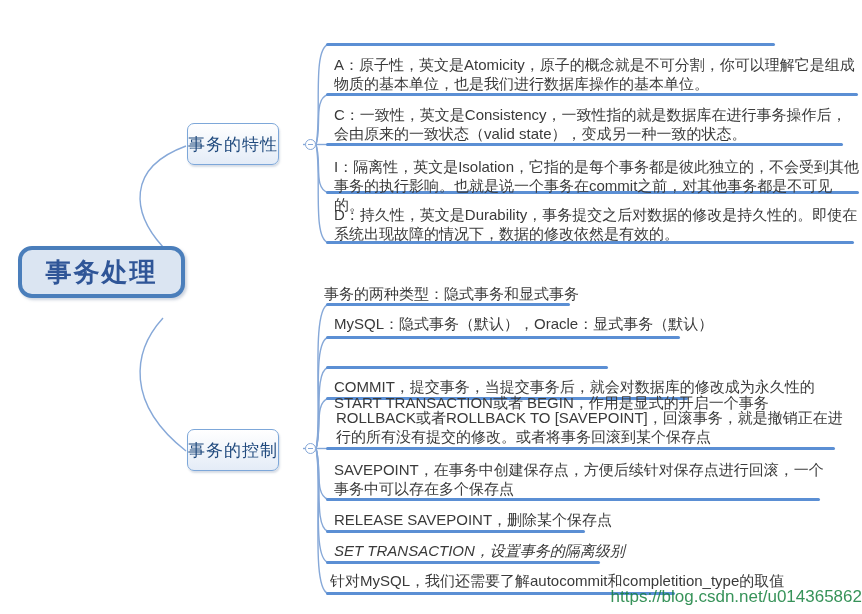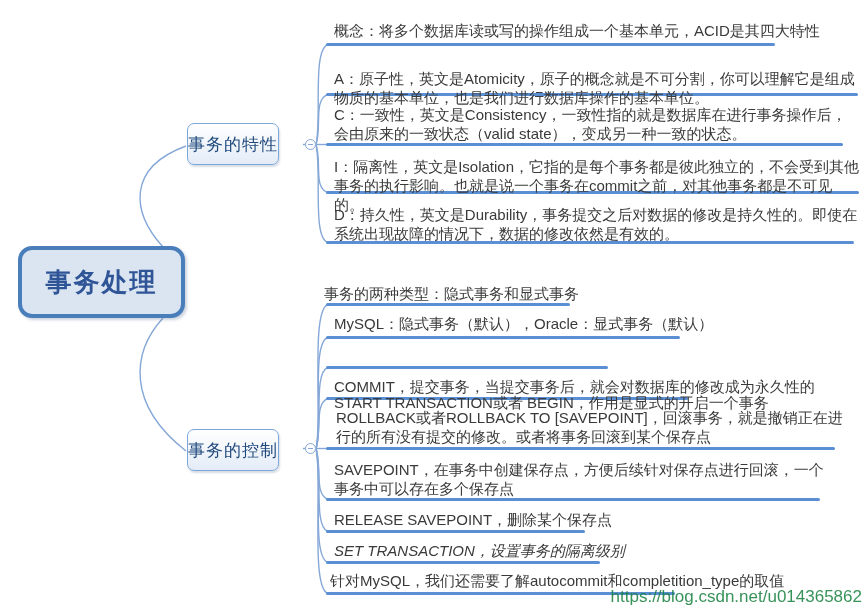--- a/index.html
+++ b/index.html
@@ -8,21 +8,21 @@
   }
   html,body{margin:0;padding:0;background:#ffffff;}
   #stage{
     position:relative; width:862px; height:614px; background:#ffffff;
     overflow:hidden; font-family:"Liberation Sans","DejaVu Sans",sans-serif;
   }
   #connectors{position:absolute; left:0; top:0; width:862px; height:614px;}
   #connectors path{fill:none; stroke:var(--line); stroke-width:1.4;}
 
   .root-node{
-    position:absolute; left:18px; top:246px; width:167px; height:72px;
+    position:absolute; left:18px; top:246px; width:167px; height:52px;
     box-sizing:border-box; background:var(--root-fill);
     border:4px solid var(--accent); border-radius:14px;
     display:flex; align-items:center; justify-content:center;
     box-shadow:2px 2px 3px rgba(110,130,160,0.35); cursor:default;
   }
   .root-node .label{
     font-size:26px; font-weight:bold; color:var(--root-text); letter-spacing:2px;
   }
   .branch-node{
     position:absolute; left:187px; width:92px; height:42px; box-sizing:border-box;
@@ -91,24 +91,23 @@
     <span class="label">事务的控制</span>
   </div>
 
   <div class="toggle" style="top:139px;">
     <span class="minus"></span>
   </div>
   <div class="toggle" style="top:443px;">
     <span class="minus"></span>
   </div>
 
-  <div class="leaf nowrap" style="left:334px; top:21px;">概念：将多个数据库读或写的操作组成一个基本单元，ACID是其四大特性</div>
   <div class="tline" style="left:326px; top:43px;  width:449px;"></div>
 
-  <div class="leaf" style="left:334px; top:55px; width:526px;margin-top:14px;">A：原子性，英文是Atomicity，原子的概念就是不可分割，你可以理解它是组成物质的基本单位，也是我们进行数据库操作的基本单位。</div>
+  <div class="leaf" style="left:334px; top:55px; width:526px;">A：原子性，英文是Atomicity，原子的概念就是不可分割，你可以理解它是组成物质的基本单位，也是我们进行数据库操作的基本单位。</div>
   <div class="tline" style="left:326px; top:93px;  width:532px;"></div>
 
   <div class="leaf" style="left:334px; top:105px; width:526px;">C：一致性，英文是Consistency，一致性指的就是数据库在进行事务操作后，会由原来的一致状态（valid state），变成另一种一致的状态。</div>
   <div class="tline" style="left:326px; top:143px; width:517px;"></div>
 
   <div class="leaf" style="left:334px; top:157px; width:526px;">I：隔离性，英文是Isolation，它指的是每个事务都是彼此独立的，不会受到其他事务的执行影响。也就是说一个事务在commit之前，对其他事务都是不可见的。</div>
   <div class="tline" style="left:326px; top:191px; width:533px;"></div>
 
   <div class="leaf" style="left:334px; top:205px; width:526px;">D：持久性，英文是Durability，事务提交之后对数据的修改是持久性的。即使在系统出现故障的情况下，数据的修改依然是有效的。</div>
   <div class="tline" style="left:326px; top:241px; width:528px;"></div>

